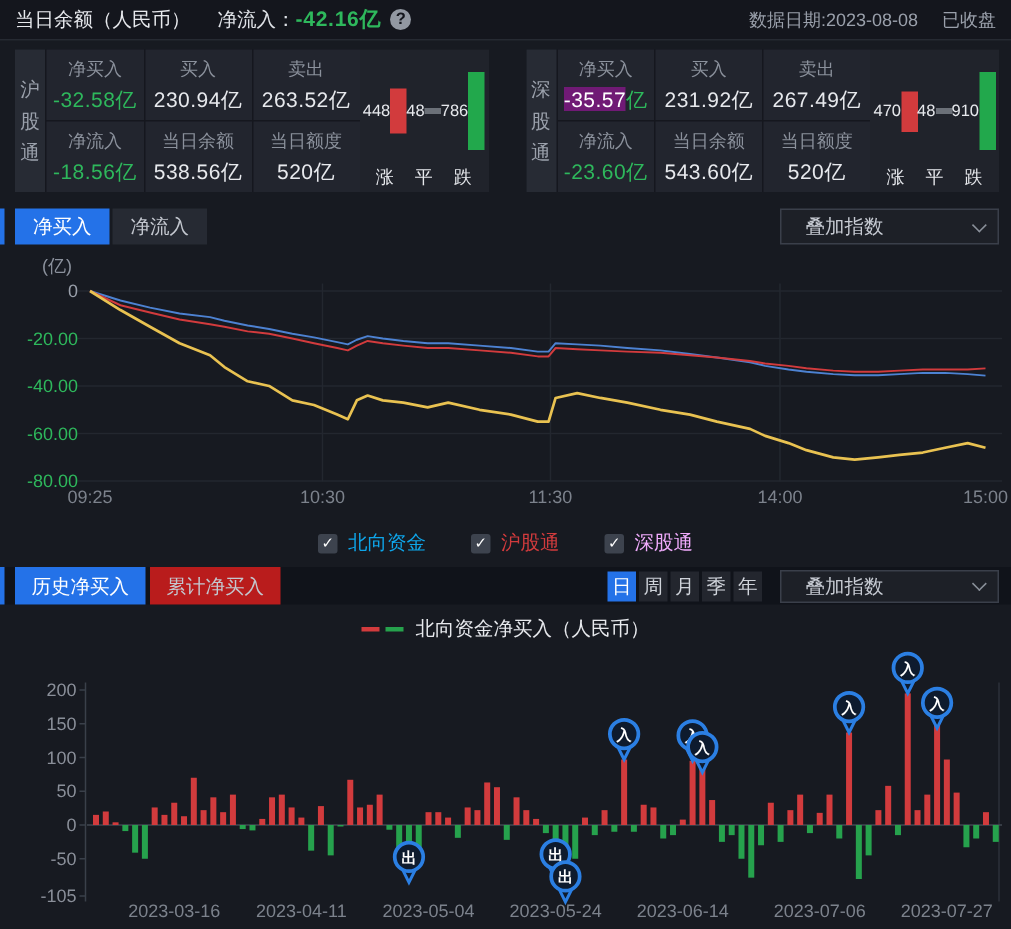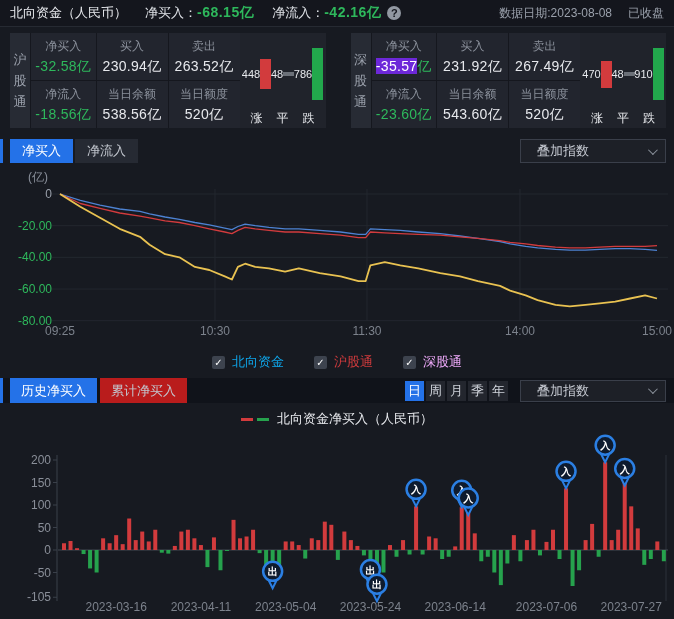--- a/index.html
+++ b/index.html
@@ -32,21 +32,21 @@
     display:flex; flex-direction:column; align-items:center; justify-content:center; gap:3px;
   }
   .cells {
     flex:1; display:grid; grid-template-columns:1fr 1.1fr 1.1fr; grid-template-rows:1fr 1fr;
     gap:1px; background:#15171e; margin-left:1px;
   }
   .cell { background:#22252e; display:flex; flex-direction:column; align-items:center; justify-content:center; gap:3px; }
   .cell .lbl { font-size:12px; color:#8b919c; }
   .cell .val { font-size:14px; color:#e7e9ed; letter-spacing:.3px; }
   .cell .val.green { color:#2eb85c; }
-  .cell .val .sel { background:#6d28d9; color:#ffffff; }
+  .cell .val .sel { background:#701a75; color:#ffffff; }
   .updown { width:86px; background:#20232b; display:flex; justify-content:space-around; align-items:flex-end; padding:2px 4px 1px; }
   .ucol { display:flex; flex-direction:column; align-items:center; width:24px; }
   .ucol .stack { height:66px; display:flex; justify-content:flex-end; align-items:center; }
   .ucol .num { font-size:11px; color:#e7e9ed; margin-bottom:1px; }
   .ucol .bar { width:11px; }
   .ucol .bar.up { background:#d23b3d; }
   .ucol .bar.flat { background:#6b7078; }
   .ucol .bar.down { background:#22a84c; }
   .ucol .cap { font-size:12px; color:#e7e9ed; margin-top:3px; }
   
@@ -80,25 +80,21 @@
   .pbtn.active { background:#2472e8; color:#fff; }
   .dropdown2 { margin-left:12px; margin-right:8px; width:146px; height:22px; border:1px solid #3a3f4a; background:#1d2027; color:#c6cad2; font-size:13px; display:flex; align-items:center; padding:0 10px 0 16px; cursor:pointer; }
   
   .legend2 { height:20px; margin-top:6px; display:flex; align-items:center; justify-content:center; gap:8px; font-size:13px; color:#e7e9ed; }
   .dash { width:12px; height:3px; display:inline-block; }
 </style>
 </head>
 <body>
 
 <div class="hdr">
-  <span class="title">北向资金（人民币）</span>
-  <span class="kv">
-    <span>净买入：</span>
-    <span class="val">-68.15亿</span>
-  </span>
+  <span class="title">当日余额（人民币）</span>
   <span class="kv">
     <span>净流入：</span>
     <span class="val">-42.16亿</span>
     <span class="help">?</span>
   </span>
   <span class="right">
     <span>数据日期:2023-08-08</span>
     <span>已收盘</span>
   </span>
 </div>

